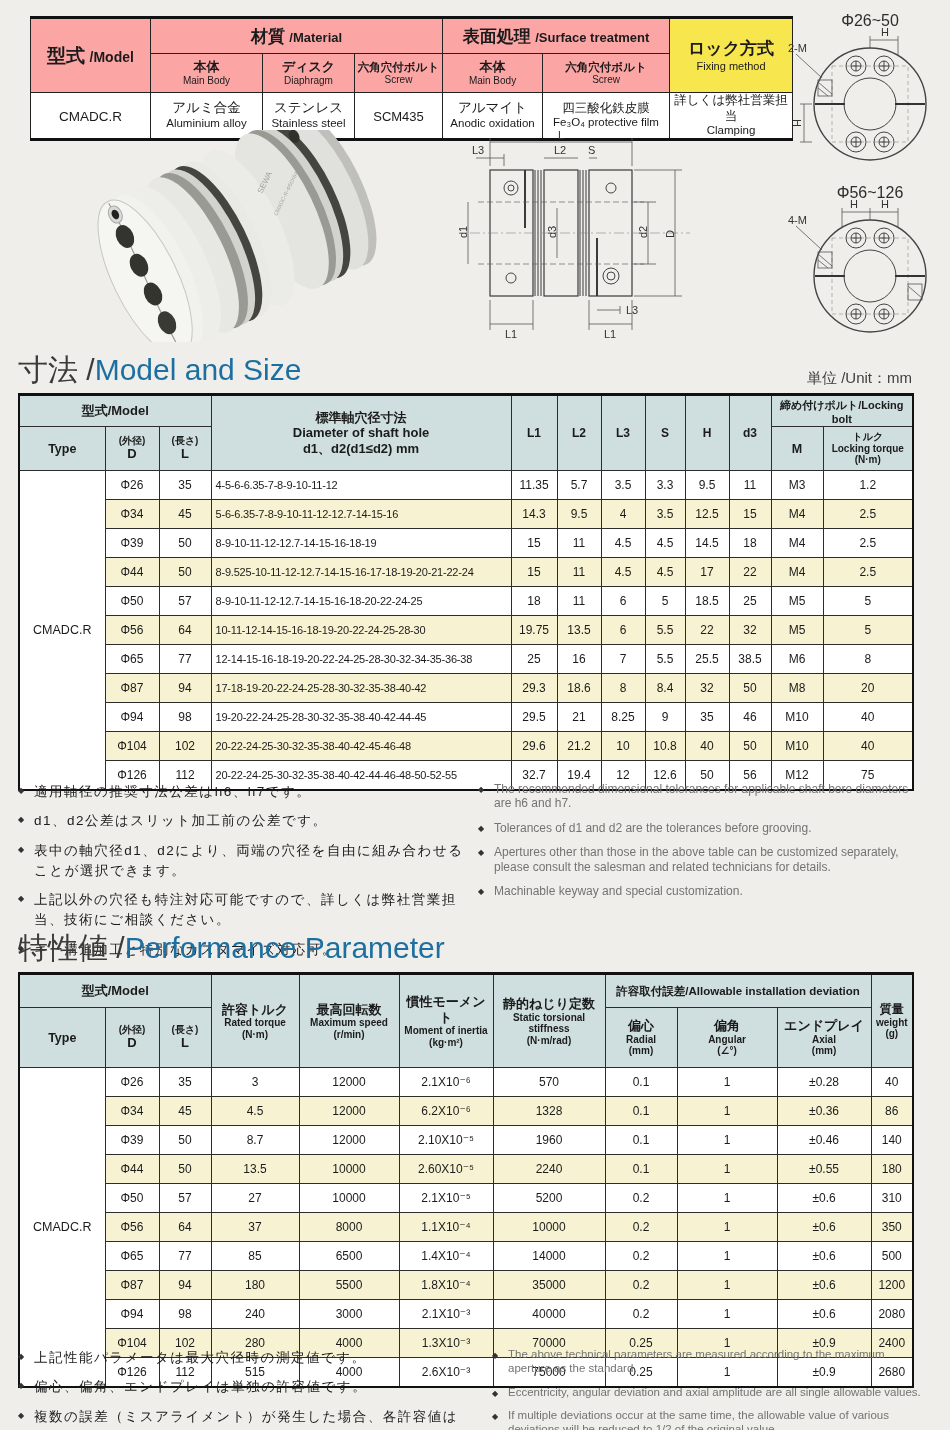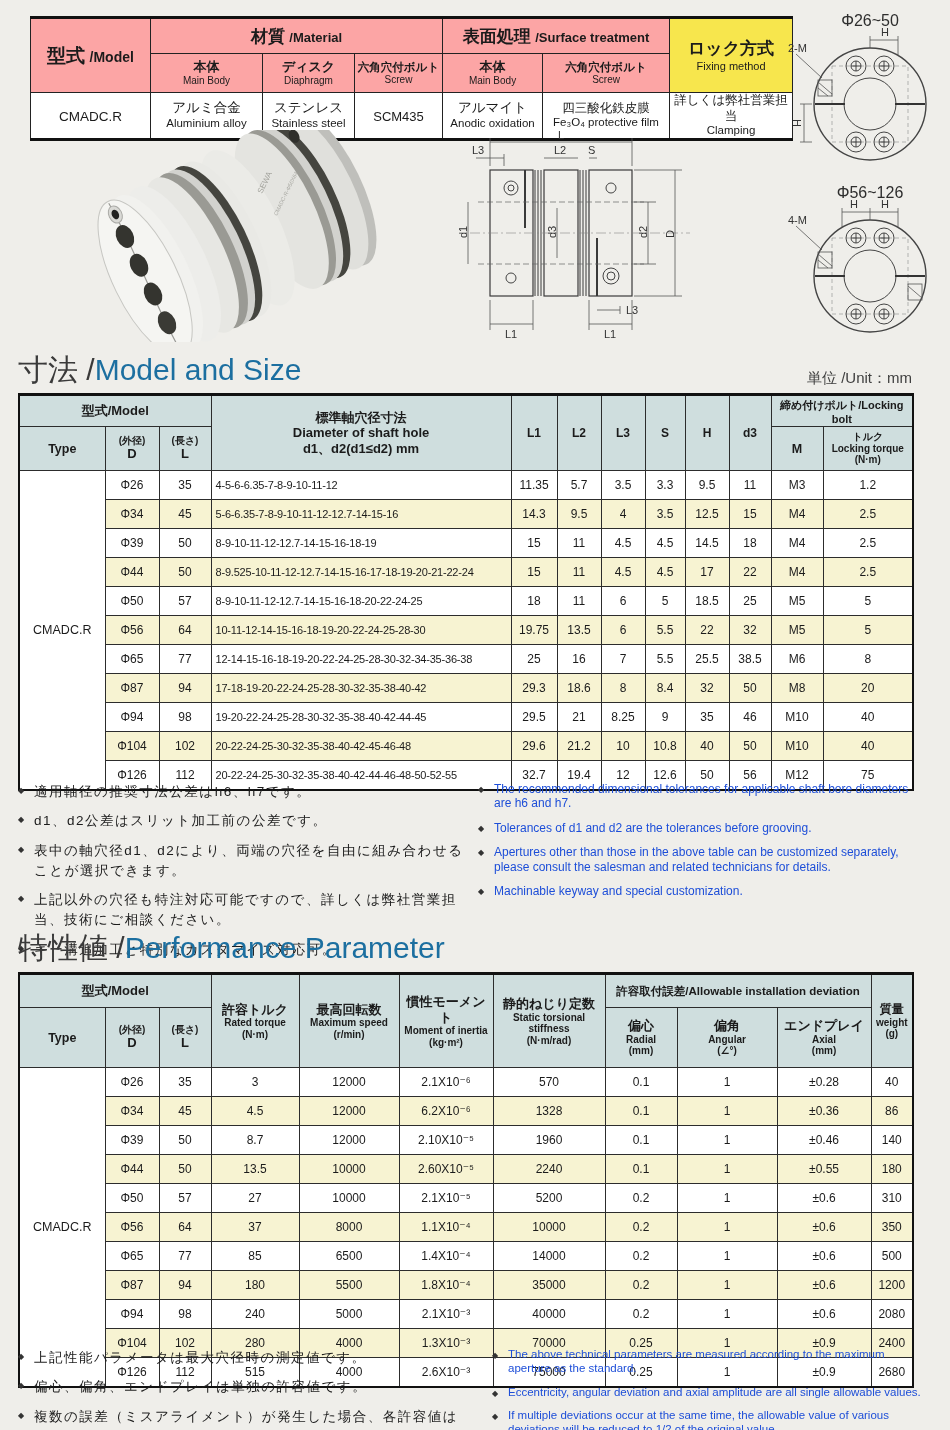--- a/index.html
+++ b/index.html
@@ -34,21 +34,21 @@
   .data-table tr.stripe td{background:#f7f3d2}
   .data-table td.left{text-align:left;font-size:11px;letter-spacing:-0.2px;padding-left:4px;white-space:nowrap}
   .data-table td.type-cell{font-size:12.5px;background:#fff}
   .sub{font-size:10px;line-height:1.15;display:block}
   .h-big{font-size:13px;display:block;line-height:1.2}
   
   .notes{list-style:none;margin:0;padding:0}
   .notes li{position:relative;padding-left:16px;margin-bottom:7px}
   .notes li:before{content:"◆";position:absolute;left:0;top:3px;font-size:8px;color:#333}
   .notes-jp li{font-size:13.5px;letter-spacing:1.5px;line-height:1.5;margin-bottom:9px}
-  .notes-en li{font-size:12px;line-height:1.2;margin-bottom:10px;color:#1d4ed8}
+  .notes-en li{font-size:12px;line-height:1.2;margin-bottom:10px;color:#737373}
   .notes-en-sm li{font-size:11.5px}
   svg text{font-family:"Liberation Sans","DejaVu Sans",sans-serif}
   .dim-label{font-size:11px;fill:#333}
   .draw-title{font-size:16px;fill:#2e2e2e}
 </style>
 </head>
 <body>
 
 <table id="top-table" class="abs">
   <colgroup>
@@ -706,21 +706,21 @@
         <td>35000</td>
         <td>0.2</td>
         <td>1</td>
         <td>±0.6</td>
         <td>1200</td>
       </tr>
       <tr>
         <td>Φ94</td>
         <td>98</td>
         <td>240</td>
-        <td>5000</td>
+        <td>3000</td>
         <td>2.1X10⁻³</td>
         <td>40000</td>
         <td>0.2</td>
         <td>1</td>
         <td>±0.6</td>
         <td>2080</td>
       </tr>
       <tr class="stripe">
         <td>Φ104</td>
         <td>102</td>

